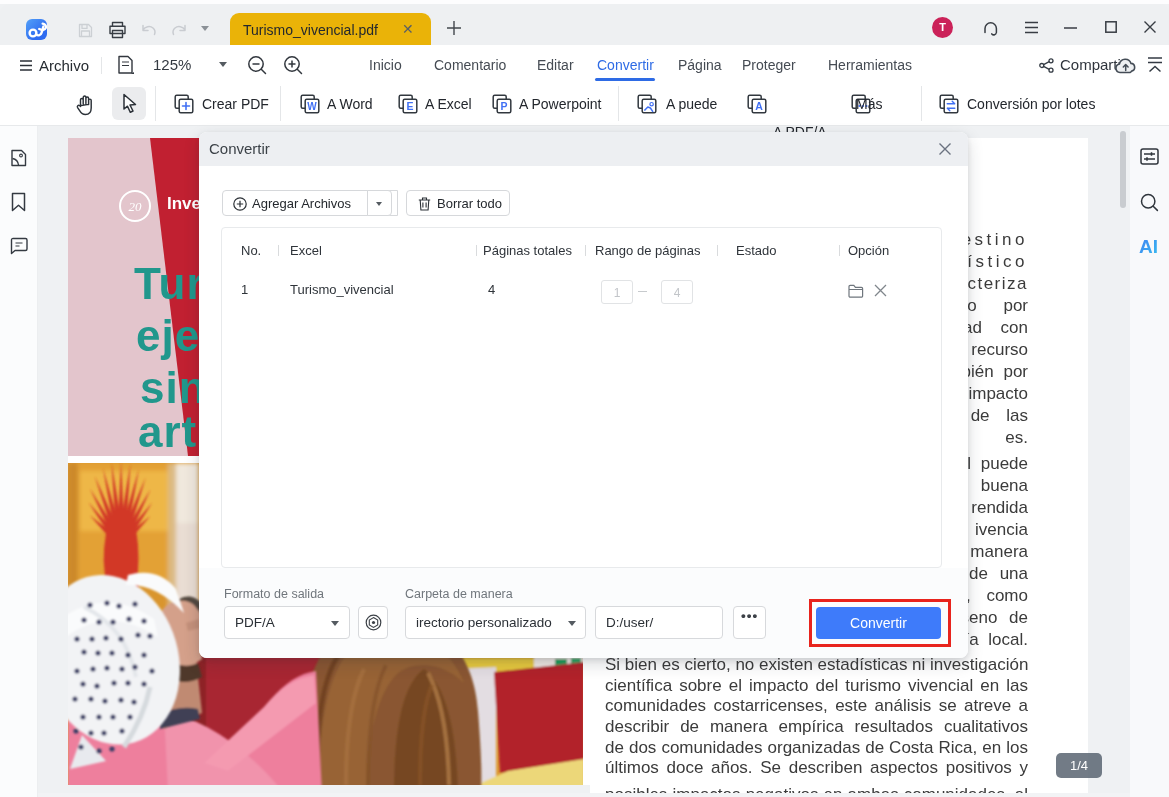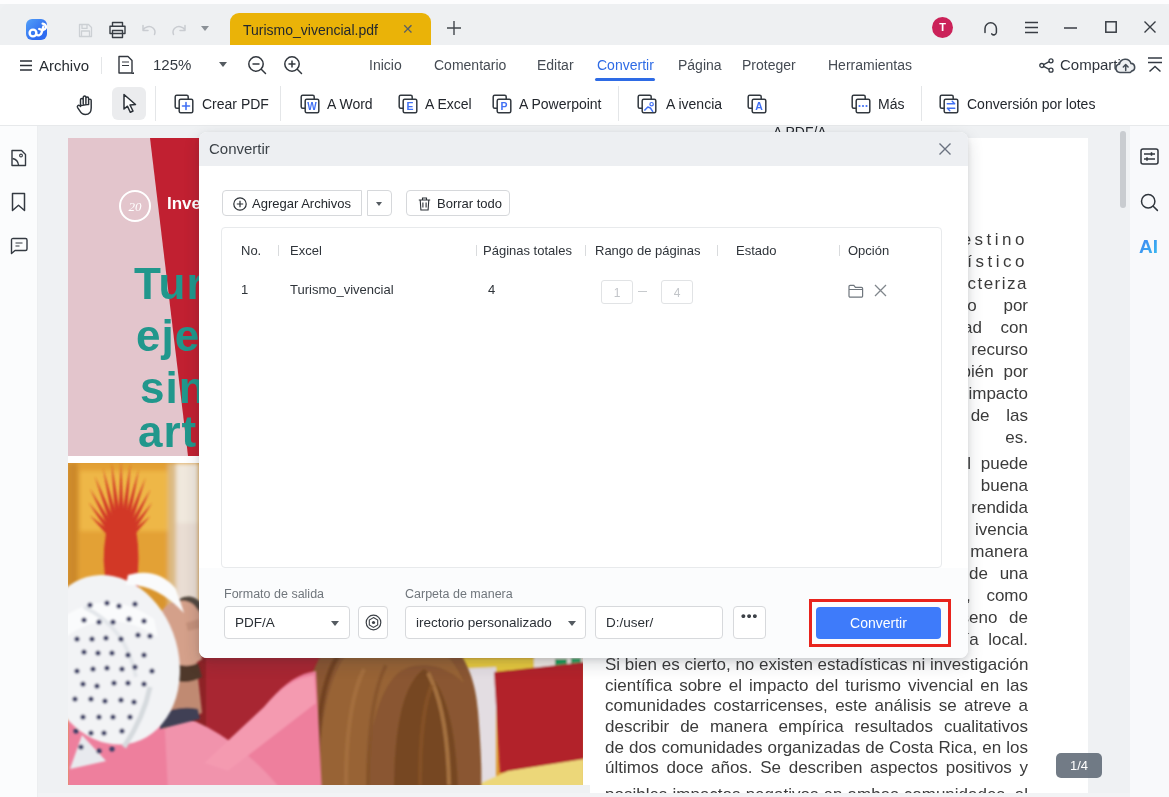--- a/index.html
+++ b/index.html
@@ -453,56 +453,56 @@
   </svg>
   <span class="tbtn" style="left:519px;">A Powerpoint</span>
   <div class="vsep" style="left:618px;top:1px;height:35px;"></div>
 
   <svg class="abs" style="left:636px;top:8px" width="23" height="23" viewBox="0 0 23 23">
     <rect x="2.2" y="2.2" width="13" height="13" rx="1.5" fill="none" stroke="#32383f" stroke-width="1.5"></rect>
     <rect x="6.2" y="6.2" width="13.6" height="13.6" rx="1.5" fill="#fff" stroke="#32383f" stroke-width="1.5"></rect>
     <circle cx="15.6" cy="11.2" r="1.7" fill="none" stroke="#4170f4" stroke-width="1.2"></circle>
     <path d="M8.4 17.6 l3.4-3.6 l2.6 1 l2.6 3.8" fill="none" stroke="#4170f4" stroke-width="1.5" stroke-linejoin="round"></path>
   </svg>
-  <span class="tbtn" style="left:666px;">A ivencia</span>
+  <span class="tbtn" style="left:666px;">A puede</span>
 
   <svg class="abs" style="left:746px;top:8px" width="23" height="23" viewBox="0 0 23 23">
     <rect x="2.2" y="2.2" width="13" height="13" rx="1.5" fill="none" stroke="#32383f" stroke-width="1.5"></rect>
     <rect x="6.2" y="6.2" width="13.6" height="13.6" rx="1.5" fill="#fff" stroke="#32383f" stroke-width="1.5"></rect>
     <text x="13" y="16.8" font-size="10.5" font-weight="bold" fill="#4170f4" text-anchor="middle" font-family="Liberation Sans">A</text>
   </svg>
   <span class="tbtn" style="left:773px;margin-top:28px;">A PDF/A</span>
 
   <svg class="abs" style="left:850px;top:8px" width="23" height="23" viewBox="0 0 23 23">
     <rect x="2.2" y="2.2" width="13" height="13" rx="1.5" fill="none" stroke="#32383f" stroke-width="1.5"></rect>
     <rect x="6.2" y="6.2" width="13.6" height="13.6" rx="1.5" fill="#fff" stroke="#32383f" stroke-width="1.5"></rect>
     <circle cx="9.5" cy="13" r="1.1" fill="#4170f4"></circle>
       <circle cx="13" cy="13" r="1.1" fill="#4170f4"></circle>
       <circle cx="16.5" cy="13" r="1.1" fill="#4170f4"></circle>
   </svg>
-  <span class="tbtn" style="left:878px;">Más</span>
+  <span class="tbtn" style="left:856px;">Más</span>
   <div class="vsep" style="left:921px;top:1px;height:35px;"></div>
 
   <svg class="abs" style="left:938px;top:8px" width="23" height="23" viewBox="0 0 23 23">
     <rect x="2.2" y="2.2" width="13" height="13" rx="1.5" fill="none" stroke="#32383f" stroke-width="1.5"></rect>
     <rect x="6.2" y="6.2" width="13.6" height="13.6" rx="1.5" fill="#fff" stroke="#32383f" stroke-width="1.5"></rect>
     <path d="M9.2 10.8 h7.4 m-2.4 -2.5 l2.5 2.5 M16.8 15.2 h-7.4 m2.4 2.5 l-2.5 -2.5" fill="none" stroke="#4170f4" stroke-width="1.4" stroke-linecap="round" stroke-linejoin="round"></path>
   </svg>
   <span class="tbtn" style="left:967px;">Conversión por lotes</span>
 </div>
 
 <div id="dialog">
   <div id="dhead">
       <span class="t">Convertir</span>
     <svg class="abs" style="left:740px;top:11px" width="12" height="12" viewBox="0 0 12 12">
       <path d="M0.5 0.5 L11.5 11.5 M11.5 0.5 L0.5 11.5" stroke="#6b7280" stroke-width="1.4"></path>
     </svg>
   </div>
 
-  <div class="btn" style="left:23px;top:58px;width:140px;height:26px;border-radius:4px 0 0 4px;">
+  <div class="btn" style="left:23px;top:58px;width:176px;height:26px;border-radius:4px 0 0 4px;">
     <svg class="abs" style="left:10px;top:6px" width="14" height="14" viewBox="0 0 14 14">
       <circle cx="7" cy="7" r="6.2" fill="none" stroke="#2b3036" stroke-width="1.2"></circle>
       <path d="M7 3.8 v6.4 M3.8 7 h6.4" stroke="#2b3036" stroke-width="1.2"></path>
     </svg>
     <span class="abs" style="left:29px;top:5px;">Agregar Archivos</span>
   </div>
   <div class="btn" style="left:168px;top:58px;width:25px;height:26px;border-radius:0 4px 4px 0;">
     <span class="caret abs" style="left:8px;top:11px;border-top-width:4px;border-left-width:3.5px;border-right-width:3.5px;"></span>
   </div>
 

